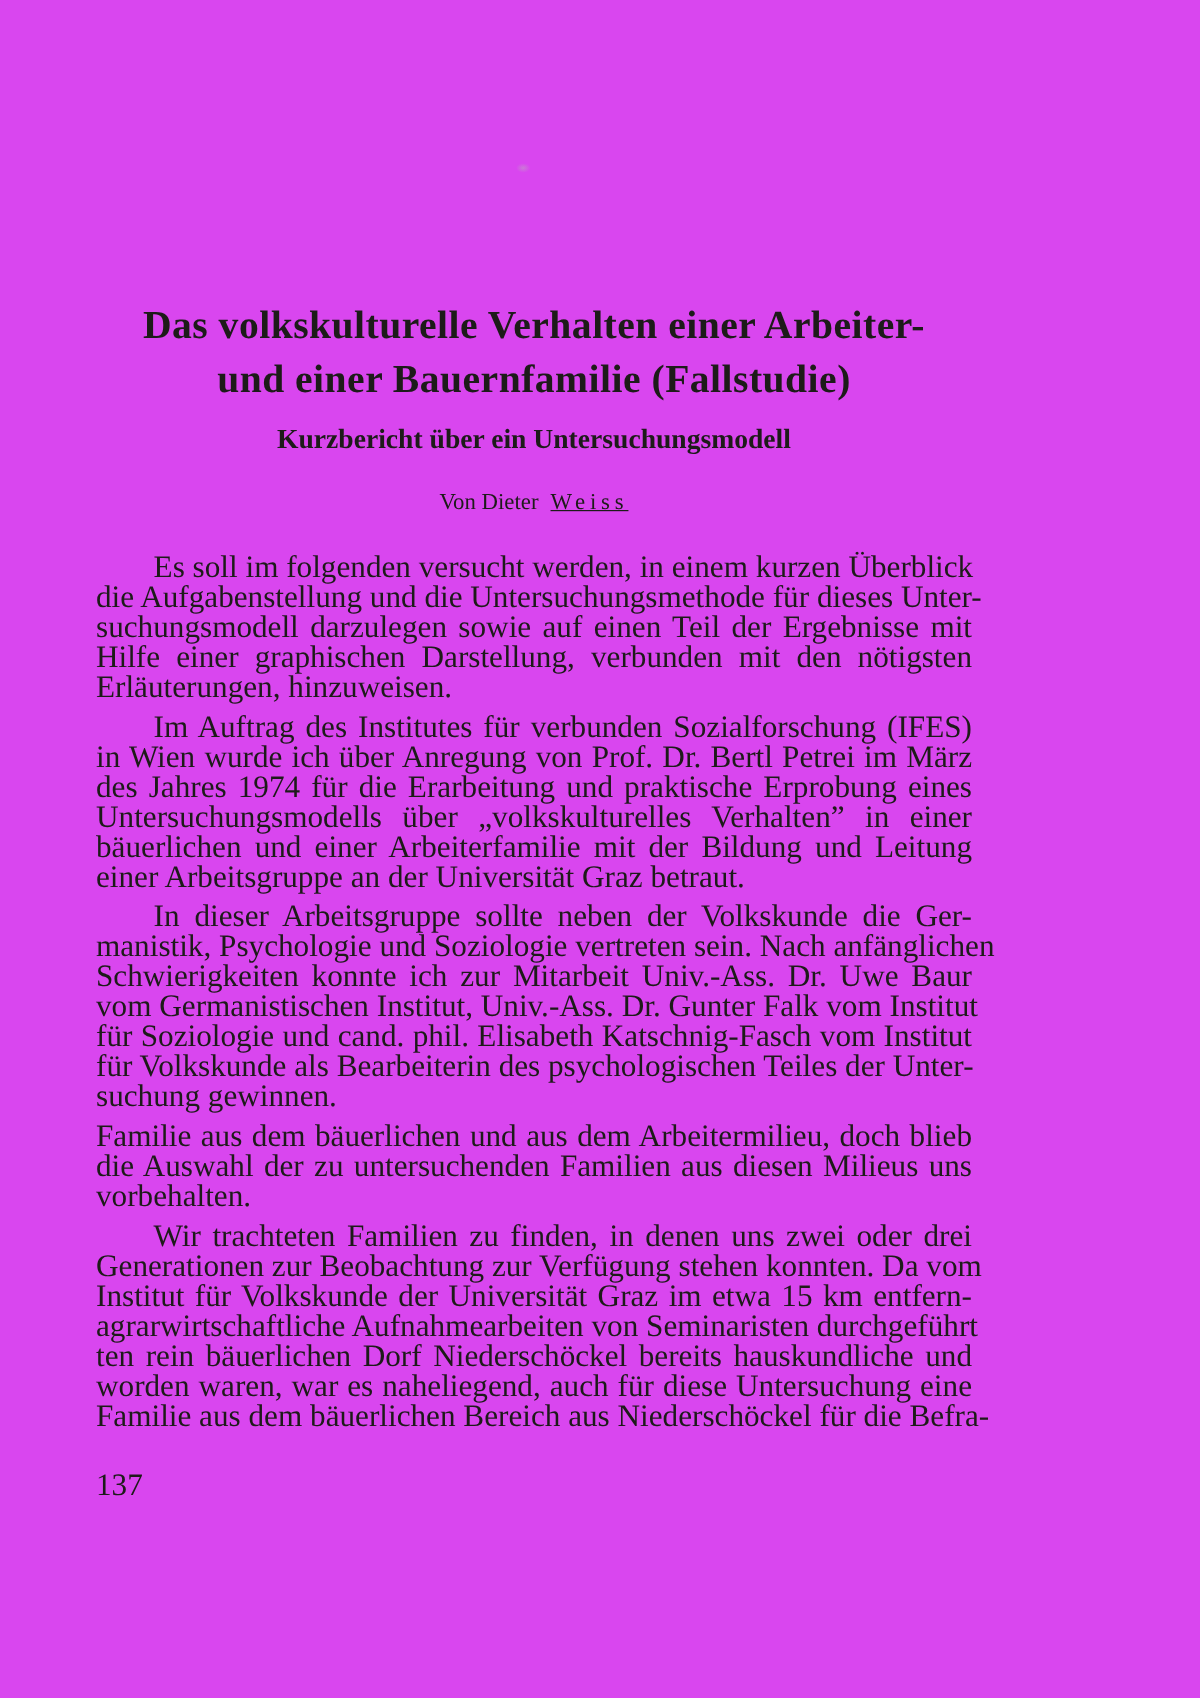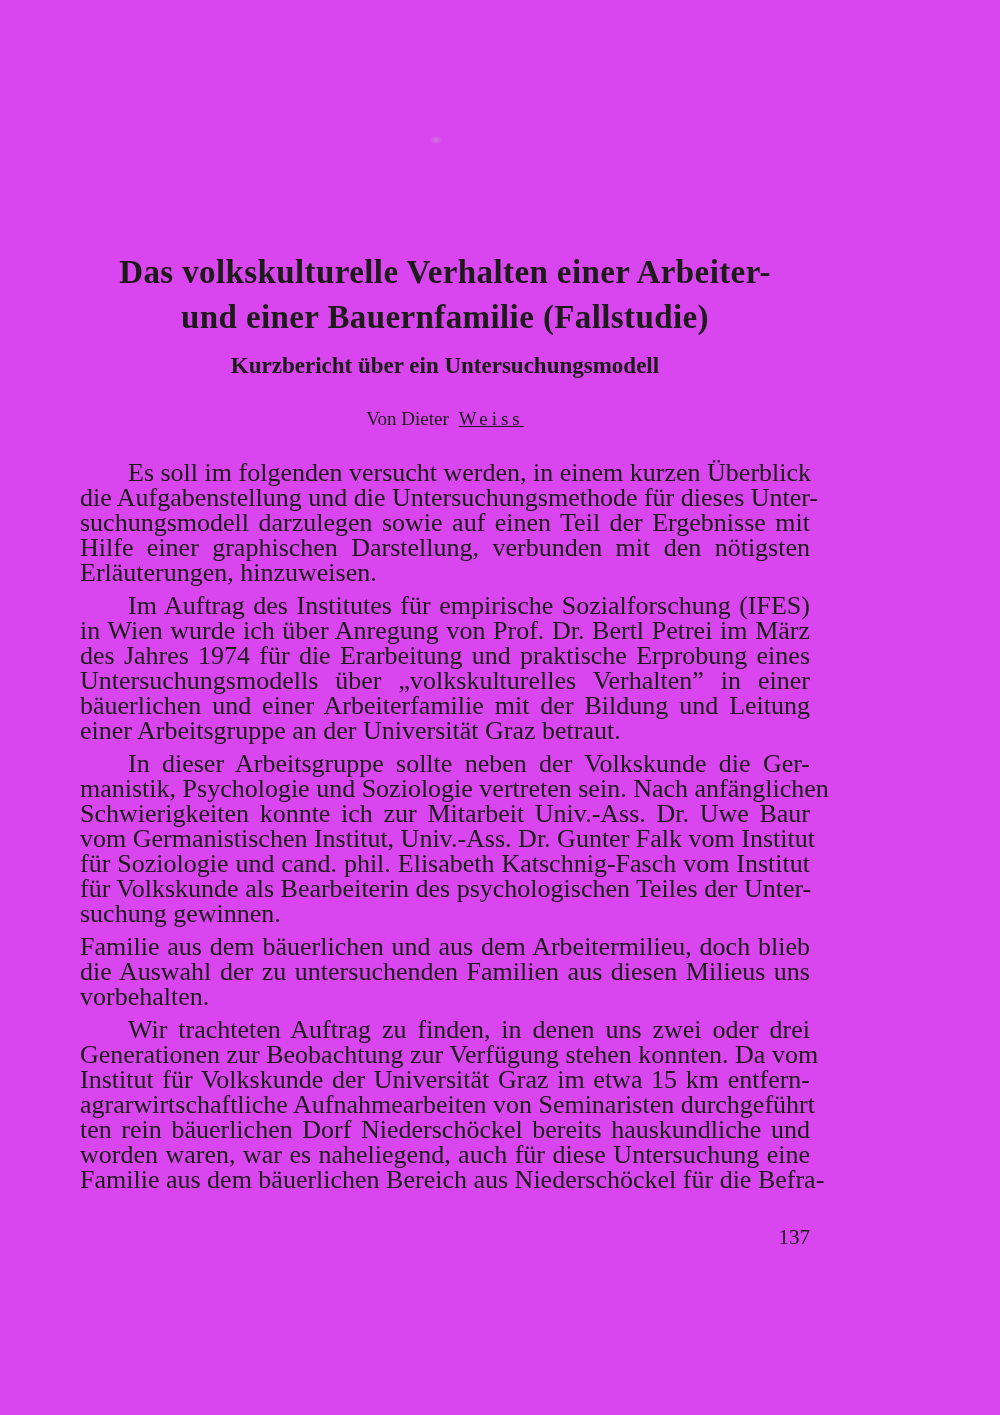--- a/index.html
+++ b/index.html
@@ -58,22 +58,22 @@
     line-height: 25px;
     text-align: justify;
     text-align-last: justify;
     text-justify: inter-word;
     white-space: nowrap;
   }
   .line.first { text-indent: 48px; }
   .line.lastline { text-align-last: left; }
   .page-number {
     margin-top: 33px;
-    text-align: right;
-    font-size: 21px;
+    text-align: left;
+    font-size: 26px;
     line-height: 25px;
   }
   .artifact {
     position: absolute;
     left: 430px;
     top: 136px;
     width: 12px;
     height: 8px;
     border-radius: 50%;
     background: radial-gradient(ellipse at center, #b9b9b9 0%, rgba(255,255,255,0) 70%);
@@ -96,21 +96,21 @@
     </div>
     <div class="bodytext" id="paragraphs">
         <div class="paragraph">
           <div class="line first">Es soll im folgenden versucht werden, in einem kurzen Überblick</div>
           <div class="line">die Aufgabenstellung und die Untersuchungsmethode für dieses Unter-</div>
           <div class="line">suchungsmodell darzulegen sowie auf einen Teil der Ergebnisse mit</div>
           <div class="line">Hilfe einer graphischen Darstellung, verbunden mit den nötigsten</div>
           <div class="line lastline">Erläuterungen, hinzuweisen.</div>
         </div>
         <div class="paragraph">
-          <div class="line first">Im Auftrag des Institutes für empirische Sozialforschung (IFES)</div>
+          <div class="line first">Im Auftrag des Institutes für verbunden Sozialforschung (IFES)</div>
           <div class="line">in Wien wurde ich über Anregung von Prof. Dr. Bertl Petrei im März</div>
           <div class="line">des Jahres 1974 für die Erarbeitung und praktische Erprobung eines</div>
           <div class="line">Untersuchungsmodells über „volkskulturelles Verhalten” in einer</div>
           <div class="line">bäuerlichen und einer Arbeiterfamilie mit der Bildung und Leitung</div>
           <div class="line lastline">einer Arbeitsgruppe an der Universität Graz betraut.</div>
         </div>
         <div class="paragraph">
           <div class="line first">In dieser Arbeitsgruppe sollte neben der Volkskunde die Ger-</div>
           <div class="line">manistik, Psychologie und Soziologie vertreten sein. Nach anfänglichen</div>
           <div class="line">Schwierigkeiten konnte ich zur Mitarbeit Univ.-Ass. Dr. Uwe Baur</div>
@@ -118,21 +118,21 @@
           <div class="line">für Soziologie und cand. phil. Elisabeth Katschnig-Fasch vom Institut</div>
           <div class="line">für Volkskunde als Bearbeiterin des psychologischen Teiles der Unter-</div>
           <div class="line lastline">suchung gewinnen.</div>
         </div>
         <div class="paragraph">
           <div class="line">Familie aus dem bäuerlichen und aus dem Arbeitermilieu, doch blieb</div>
           <div class="line">die Auswahl der zu untersuchenden Familien aus diesen Milieus uns</div>
           <div class="line lastline">vorbehalten.</div>
         </div>
         <div class="paragraph">
-          <div class="line first">Wir trachteten Auftrag zu finden, in denen uns zwei oder drei</div>
+          <div class="line first">Wir trachteten Familien zu finden, in denen uns zwei oder drei</div>
           <div class="line">Generationen zur Beobachtung zur Verfügung stehen konnten. Da vom</div>
           <div class="line">Institut für Volkskunde der Universität Graz im etwa 15 km entfern-</div>
           <div class="line">agrarwirtschaftliche Aufnahmearbeiten von Seminaristen durchgeführt</div>
           <div class="line">ten rein bäuerlichen Dorf Niederschöckel bereits hauskundliche und</div>
           <div class="line">worden waren, war es naheliegend, auch für diese Untersuchung eine</div>
           <div class="line">Familie aus dem bäuerlichen Bereich aus Niederschöckel für die Befra-</div>
         </div>
       </div>
     <div class="page-number">137</div>
   </div>

